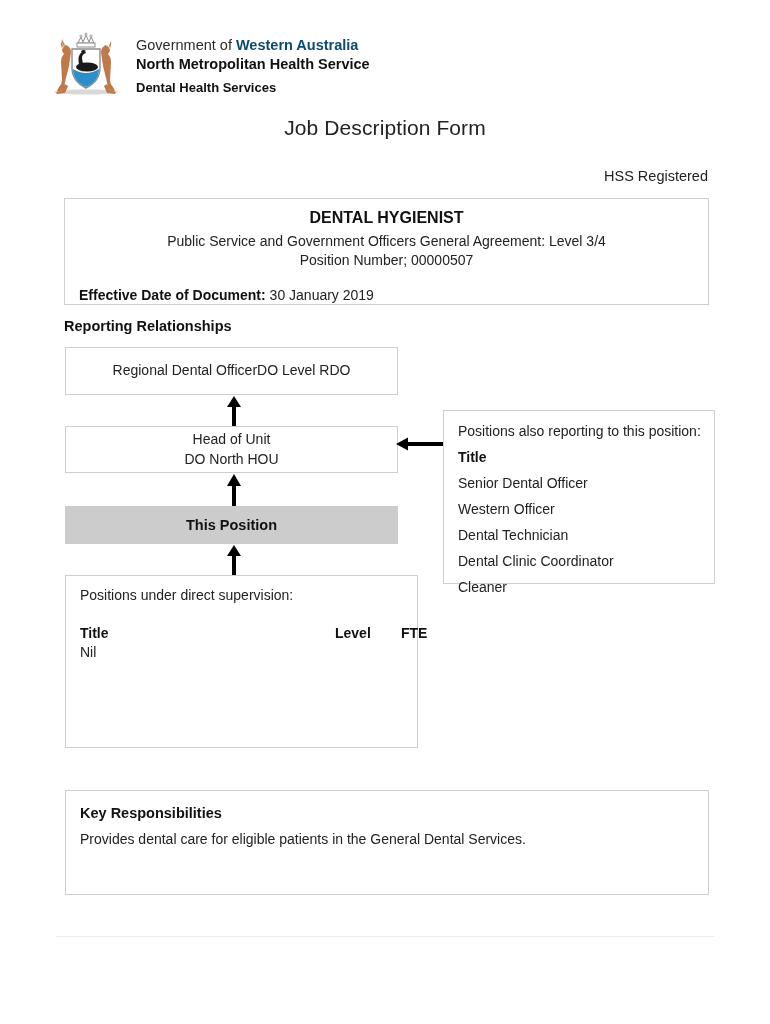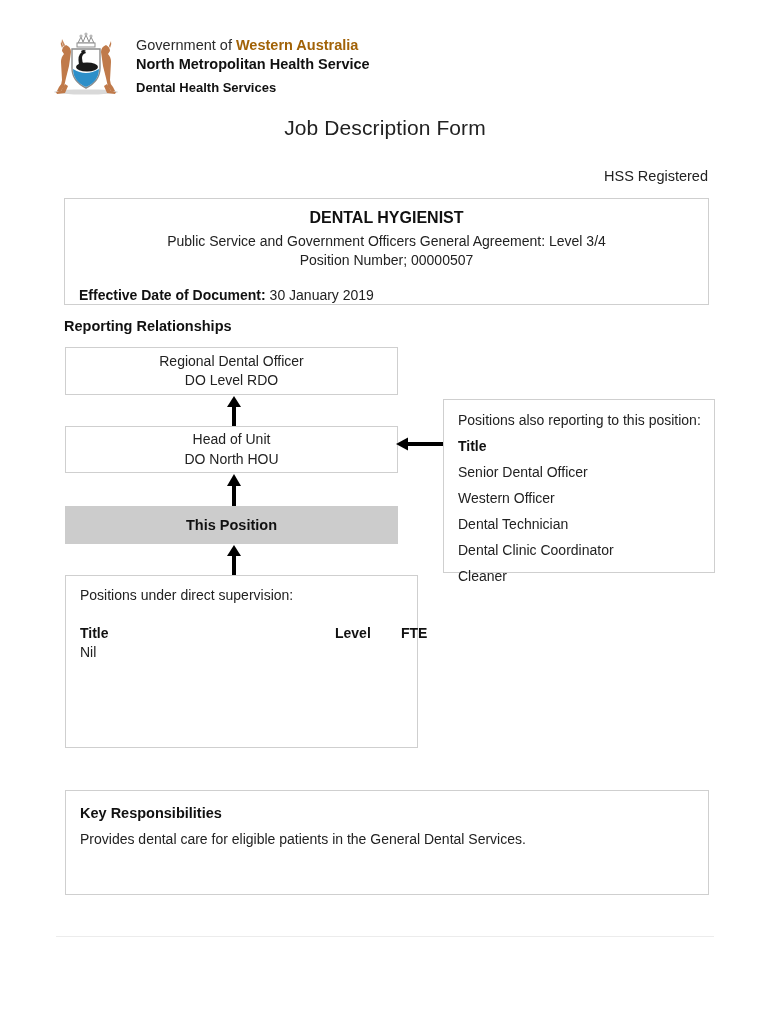--- a/index.html
+++ b/index.html
@@ -37,21 +37,21 @@
   .org-lines {
     margin-left: 12px;
     padding-top: 8px;
     line-height: 1.28;
   }
   .org-line1 {
     font-size: 14.5px;
     color: #2b2b2b;
     white-space: nowrap;
   }
-  .org-line1 b { font-weight: bold; color: #a16207; }
+  .org-line1 b { font-weight: bold; color: #0c4a6e; }
   .org-line2 {
     font-size: 14.5px;
     font-weight: bold;
     color: #111;
     white-space: nowrap;
   }
   .org-line3 {
     font-size: 13px;
     font-weight: bold;
     color: #111;
@@ -132,21 +132,21 @@
     border: 1px solid #cfcfcf;
     box-sizing: border-box;
     background: #fff;
   }
   .box-rdo {
     left: 65px;
     top: 347px;
     width: 333px;
     height: 48px;
     display: flex;
-    flex-direction: column;
+    flex-direction: row;
     align-items: center;
     justify-content: center;
   }
   .box-hou {
     left: 65px;
     top: 426px;
     width: 333px;
     height: 47px;
     display: flex;
     flex-direction: column;
@@ -170,21 +170,21 @@
     justify-content: center;
   }
   .box-this span {
     font-size: 14.5px;
     font-weight: bold;
     color: #111;
   }
 
   .box-also {
     left: 443px;
-    top: 399px;
+    top: 410px;
     width: 272px;
     height: 174px;
     padding: 12px 4px 0 14px;
   }
   .also-intro {
     font-size: 14px;
     color: #222;
     margin-bottom: 10px;
   }
   .also-title {

